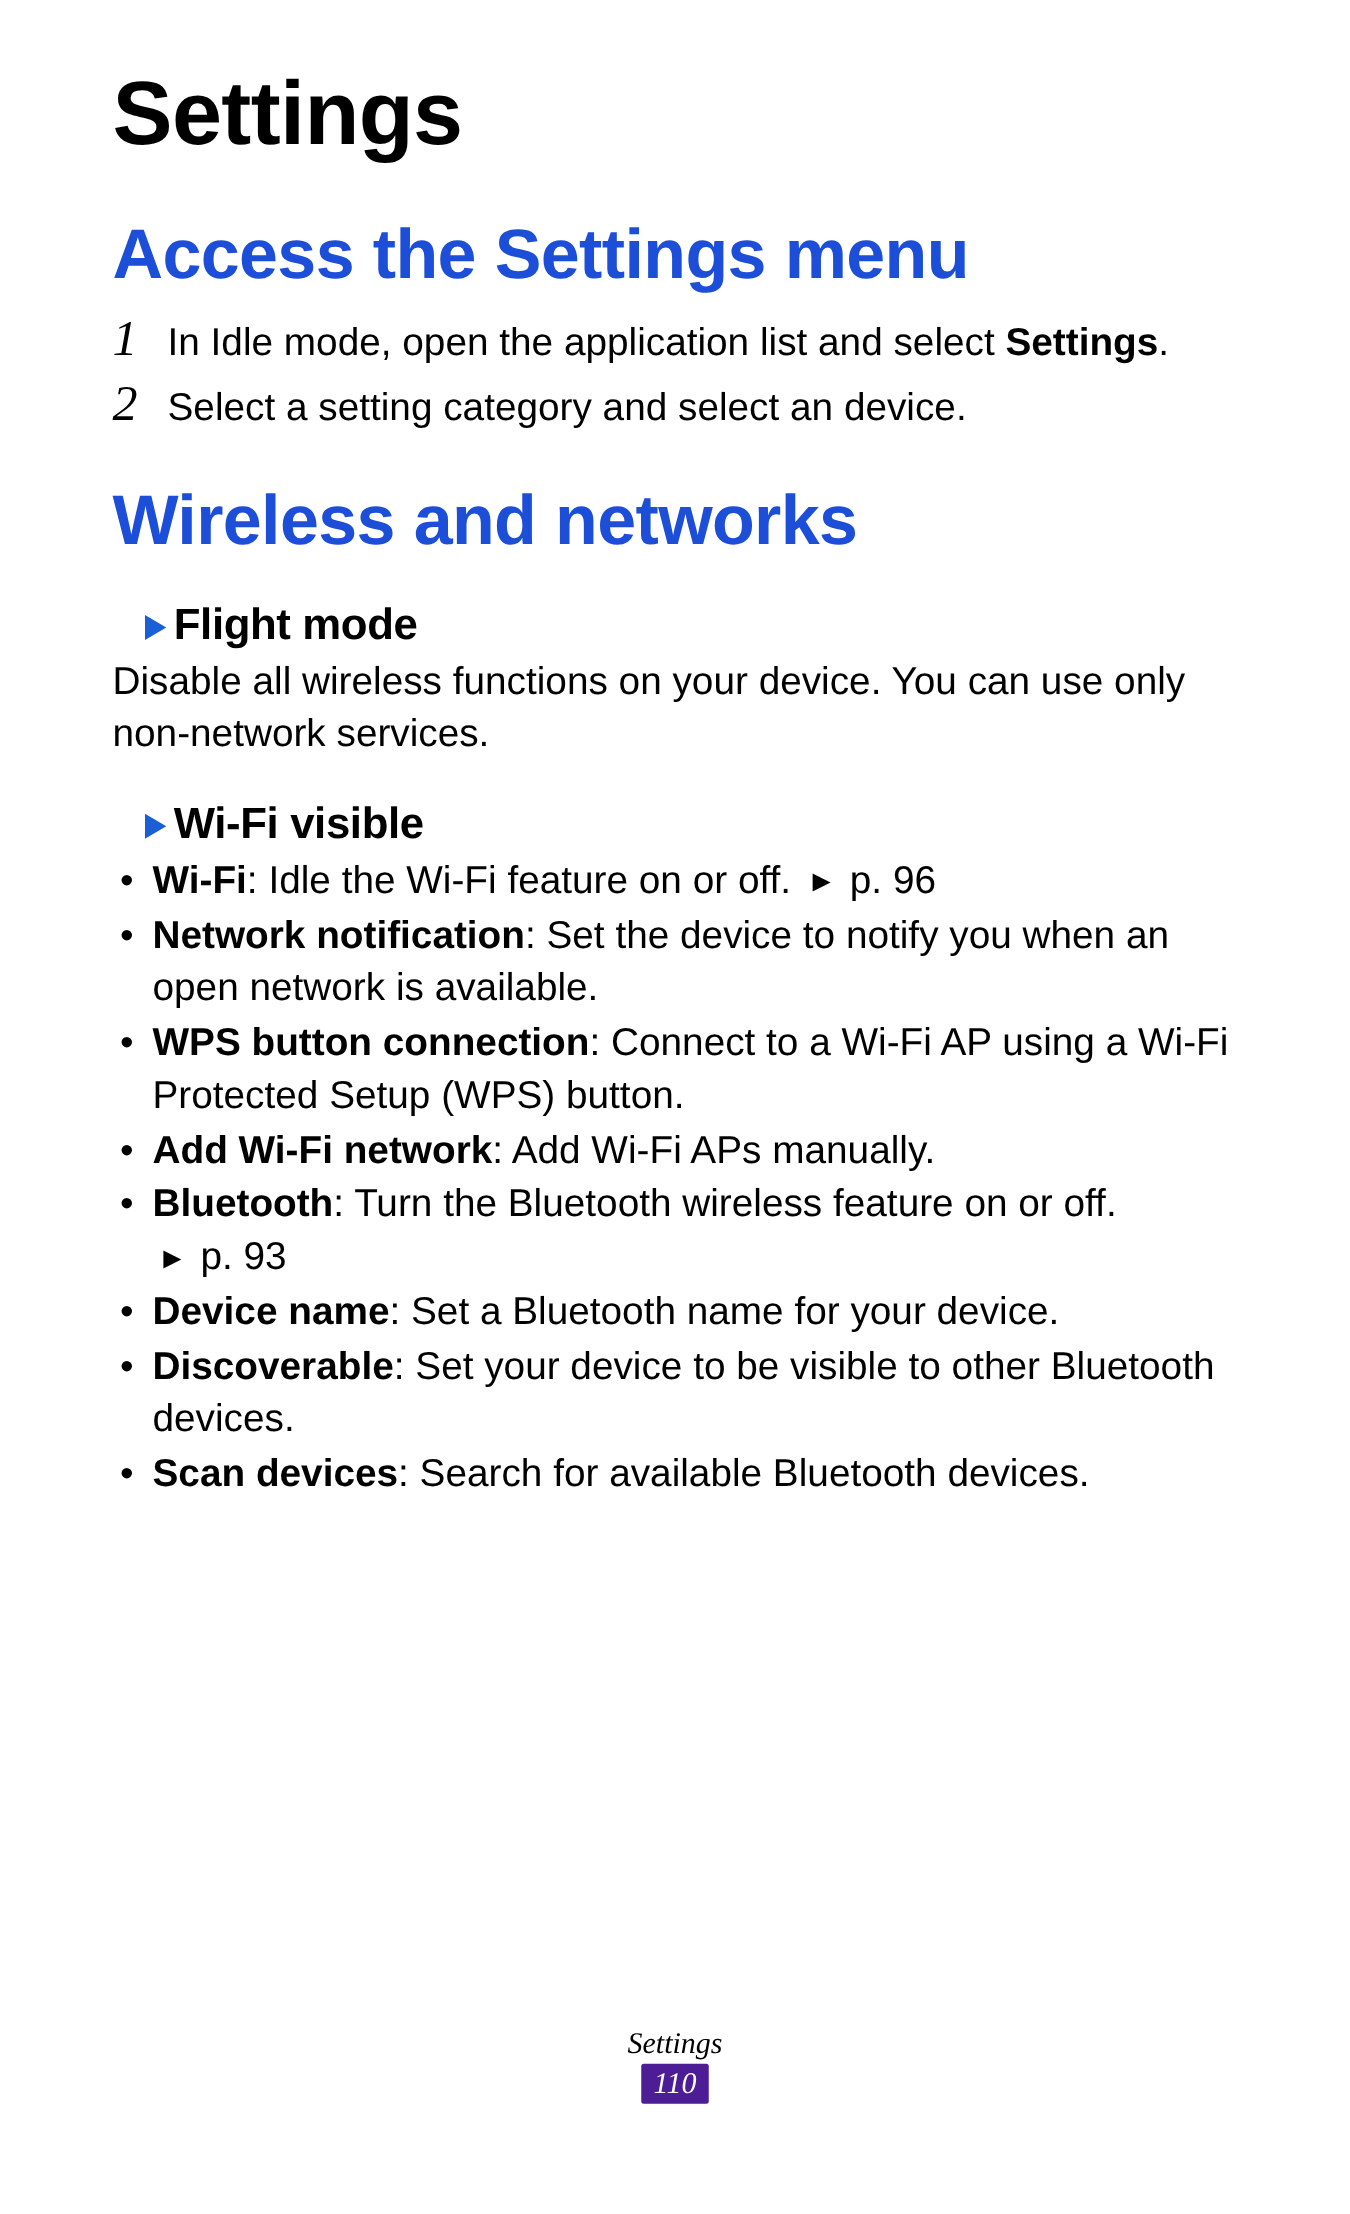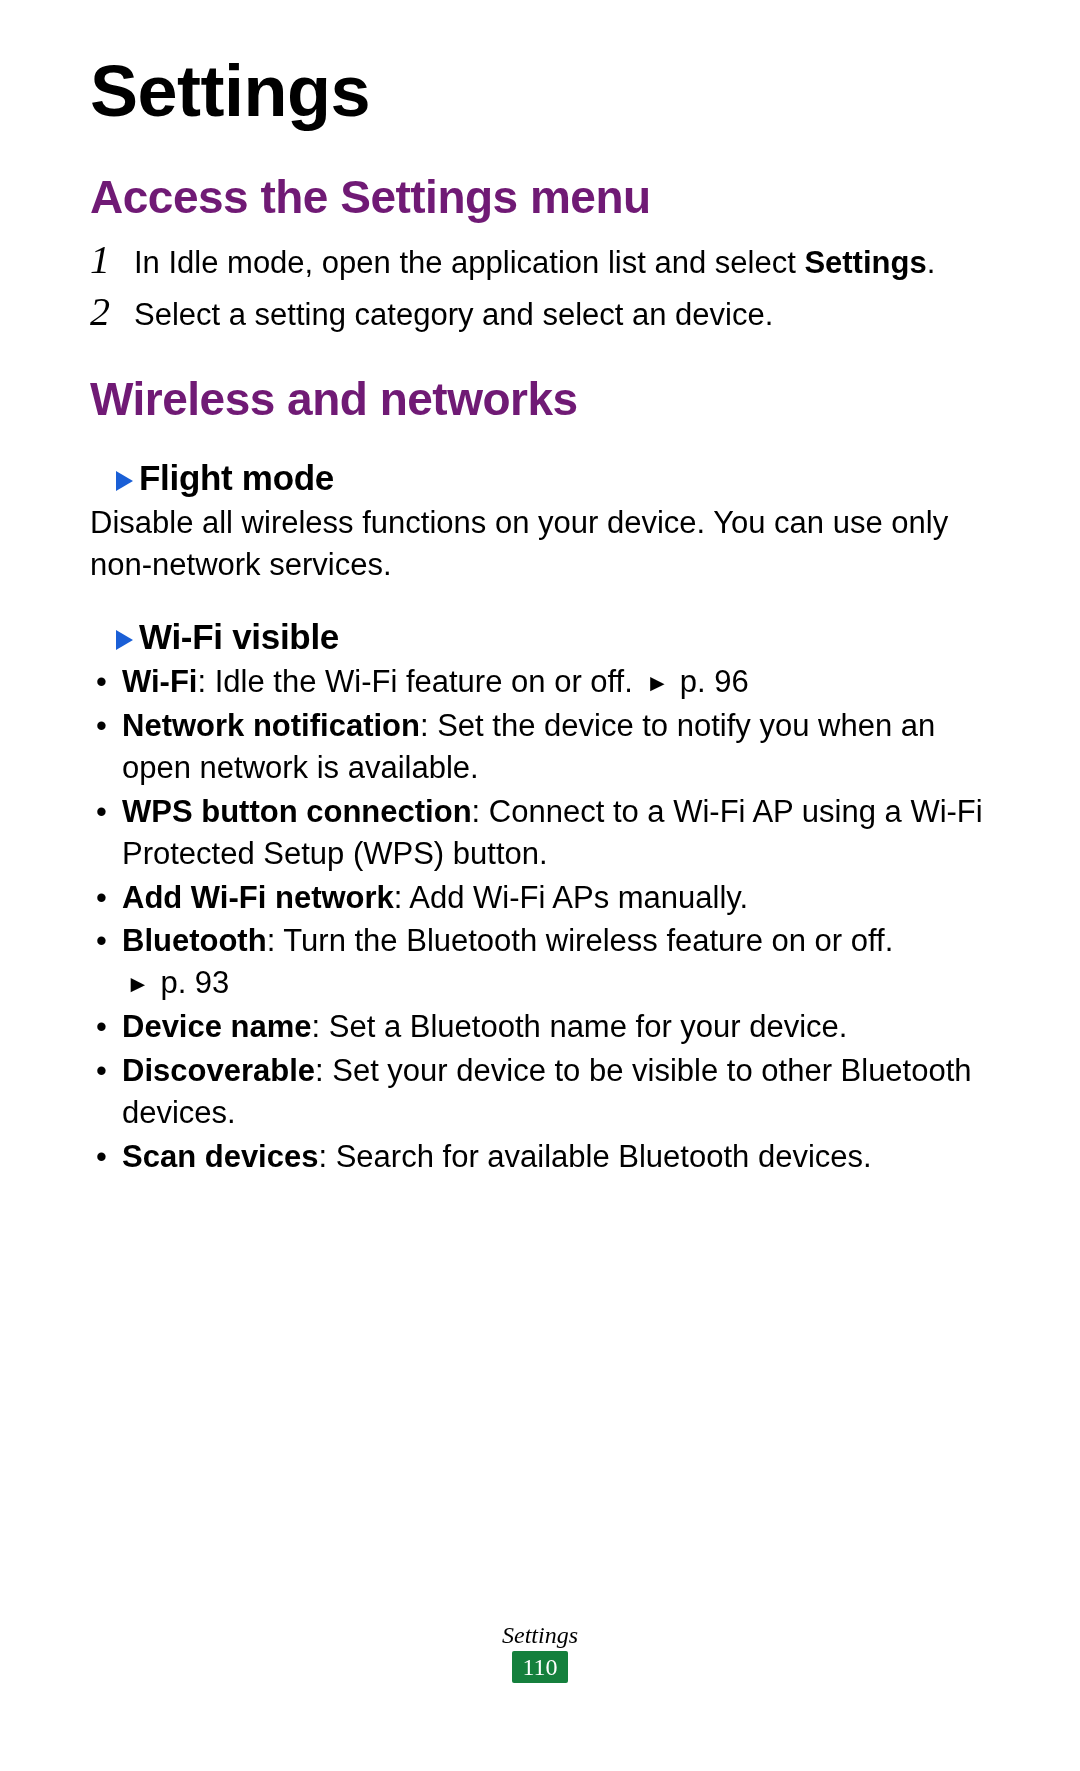--- a/index.html
+++ b/index.html
@@ -20,22 +20,22 @@
     padding: 50px 90px 0 90px;
     position: relative;
   }
   .page-title {
     font-size: 72px;
     font-weight: 700;
     margin: 0 0 38px 0;
     letter-spacing: -0.5px;
   }
   .section-heading {
-    color: #701a75;
-    font-size: 46px;
+    color: #1d4ed8;
+    font-size: 56px;
     font-weight: 700;
     margin: 36px 0 14px 0;
     letter-spacing: -0.5px;
   }
   .body-text {
     font-size: 31px;
     line-height: 1.35;
     margin: 0 0 10px 0;
   }
   .numbered-list {
@@ -116,22 +116,23 @@
   }
   .footer-label {
     font-style: italic;
     font-family: "Times New Roman", Georgia, serif;
     font-size: 24px;
     color: #000;
     margin-bottom: 2px;
   }
   .page-number {
     display: inline-block;
-    background: #15803d;
+    background: #4c1d95;
     color: #ffffff;
+    font-style: italic;
     font-family: "Times New Roman", Georgia, serif;
     font-size: 24px;
     padding: 0 10px;
     line-height: 1.35;
     border-radius: 2px;
   }
 </style>
 </head>
 <body>
 

